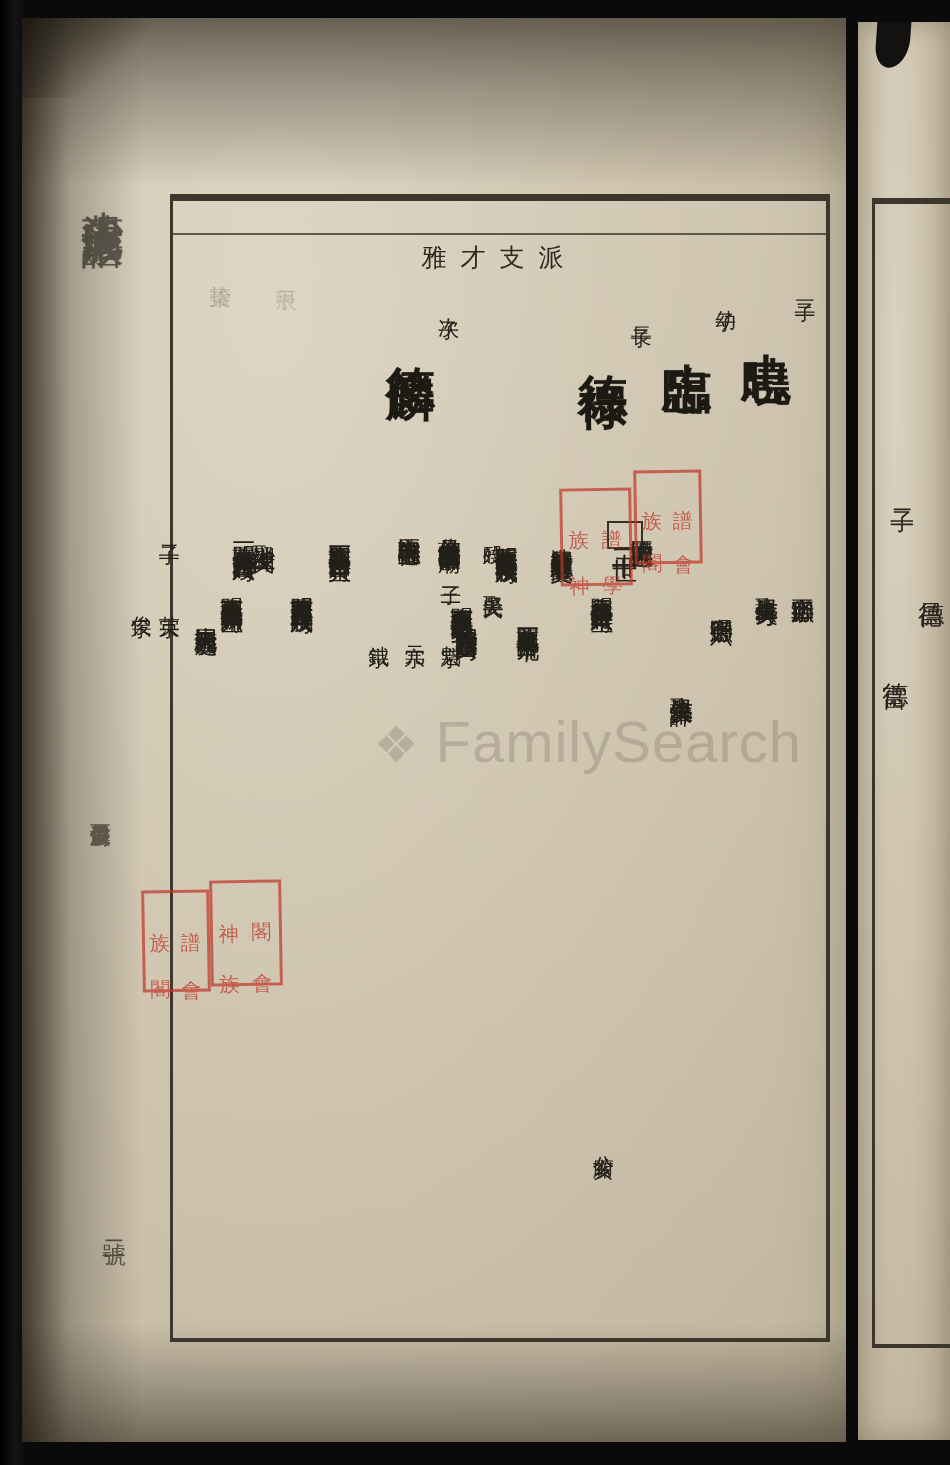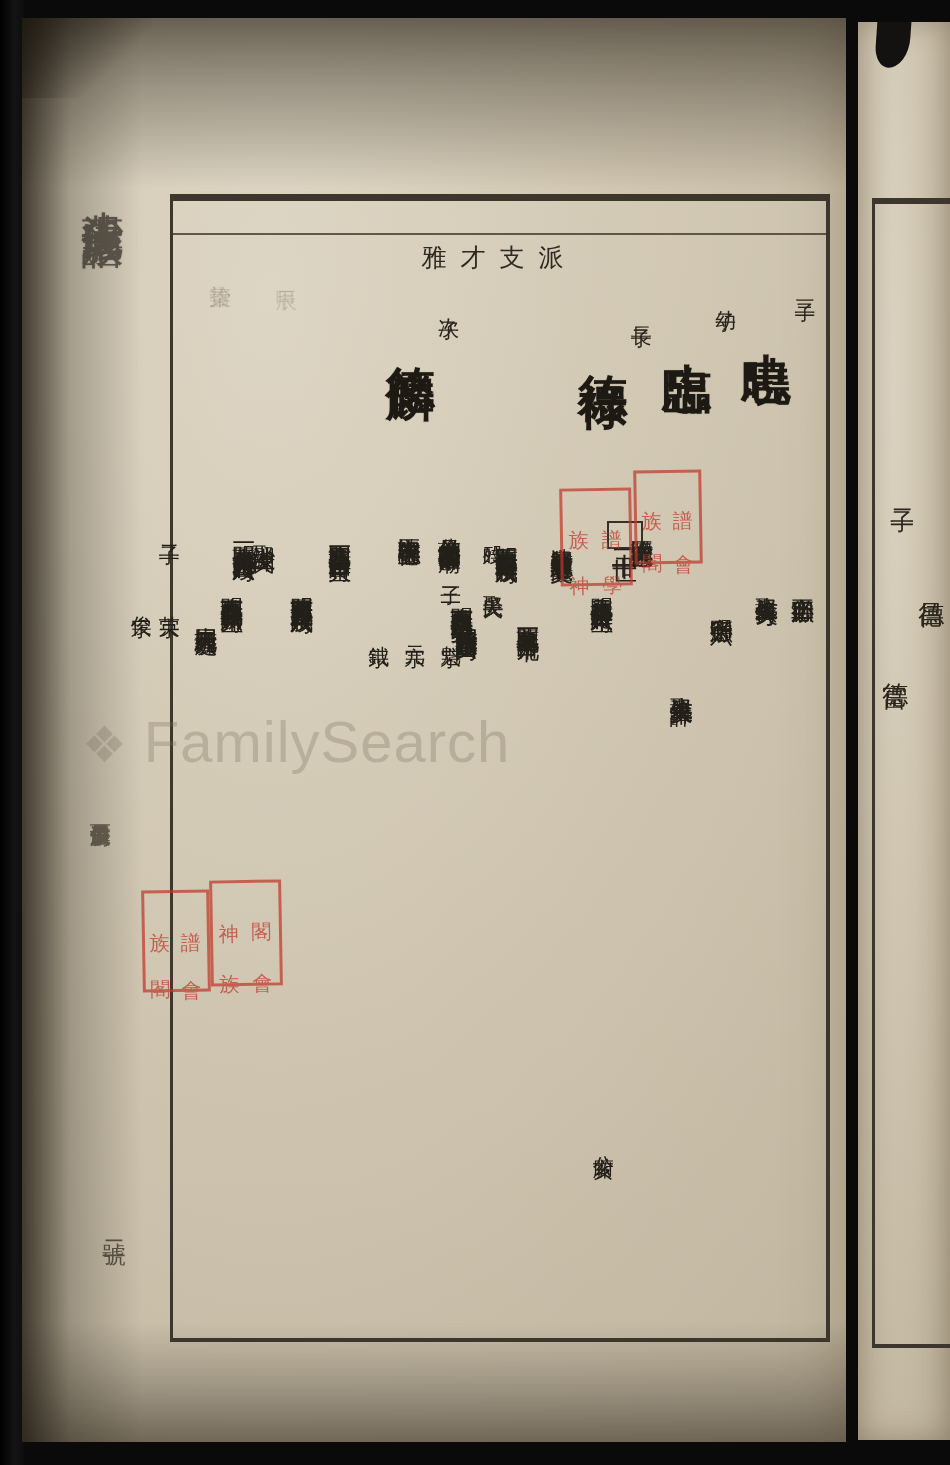--- a/index.html
+++ b/index.html
@@ -205,21 +205,21 @@
   .seal.s1 { left: 538px; top: 470px; width: 66px; height: 92px; }
   .seal.s2 { left: 612px; top: 452px; width: 62px; height: 88px; }
   .seal.s3 { left: 120px; top: 872px; width: 62px; height: 96px; }
   .seal.s4 { left: 188px; top: 862px; width: 66px; height: 100px; }
 
   
   .watermark {
     position: absolute;
     left: 60px; top: 690px;
     width: 720px;
-    text-align: left;
+    text-align: right;
     font-family: "Liberation Sans", sans-serif;
     font-size: 58px;
     letter-spacing: 1px;
     color: rgba(120,110,92,0.30);
     font-weight: 400;
     user-select: none;
     pointer-events: none;
   }
   .watermark .wm-mark {
     display: inline-block;

